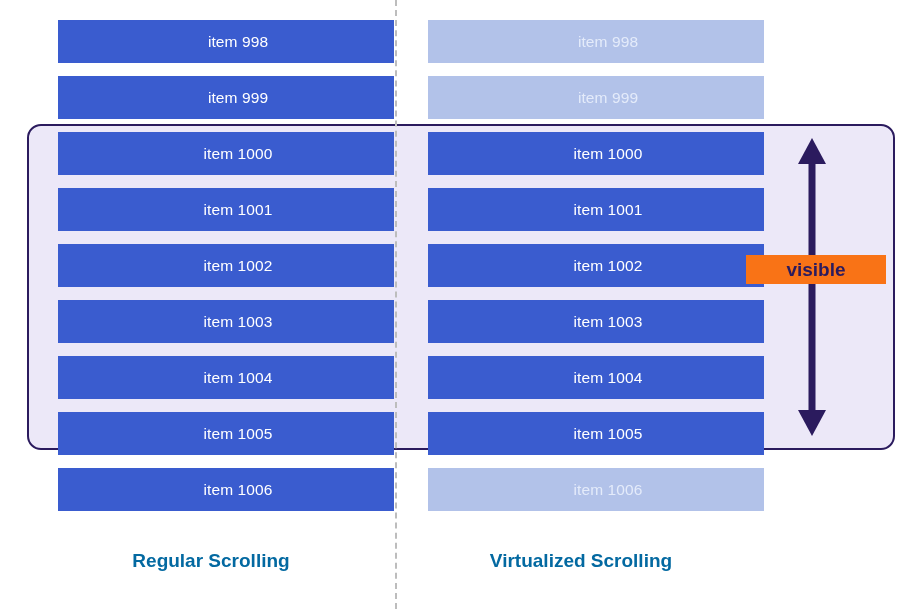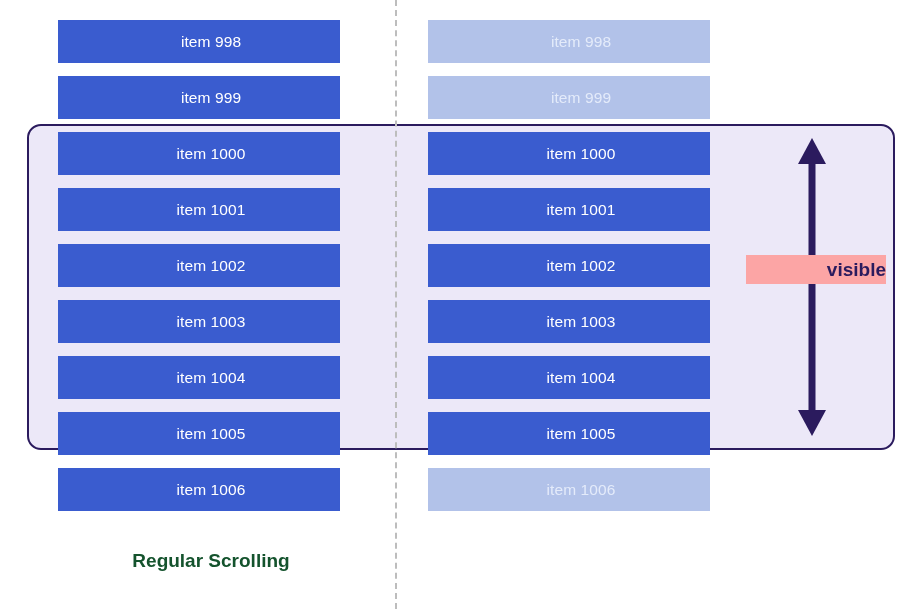--- a/index.html
+++ b/index.html
@@ -49,21 +49,21 @@
     top: 0;
     width: 306px;
     height: 609px;
   }
   .column.left  { left: 58px; }
   .column.right { left: 428px; }
 
   .item {
     position: absolute;
     left: 0;
-    width: 282px;
+    width: 336px;
     height: 43px;
     line-height: 43px;
     text-align: center;
     font-size: 15.5px;
     color: #ffffff;
     letter-spacing: 0.1px;
     box-sizing: border-box;
     padding-left: 24px;
   }
   .item.solid {
@@ -85,38 +85,38 @@
   .arrow-svg {
     position: absolute;
     left: 0;
     top: 0;
   }
   .viewport-caption {
     position: absolute;
     left: 746px;
     top: 255px;
     width: 140px;
-    text-align: right;
+    text-align: center;
     font-size: 19px;
     font-weight: bold;
     line-height: 23px;
     color: #2b1b5e;
-    background: #fca5a5;
+    background: #f97316;
     padding: 3px 0;
   }
 
   
   .col-caption {
     position: absolute;
     top: 550px;
     width: 306px;
     text-align: center;
     font-size: 19px;
     font-weight: bold;
-    color: #14532d;
+    color: #0369a1;
   }
   .col-caption.left  { left: 58px; }
   .col-caption.right { left: 428px; }
 </style>
 </head>
 <body>
 
 <div id="stage">
 
   <div class="viewport-box"></div>
@@ -153,14 +153,15 @@
       <polygon points="38,0 52,26 24,26" fill="#2b1b5e"></polygon>
       <polygon points="38,298 52,272 24,272" fill="#2b1b5e"></polygon>
     </svg>
   </div>
 
   <div class="viewport-caption">
     <div>visible</div>
   </div>
 
   <div class="col-caption left">Regular Scrolling</div>
+  <div class="col-caption right">Virtualized Scrolling</div>
 
 </div>
 
 </body></html>

